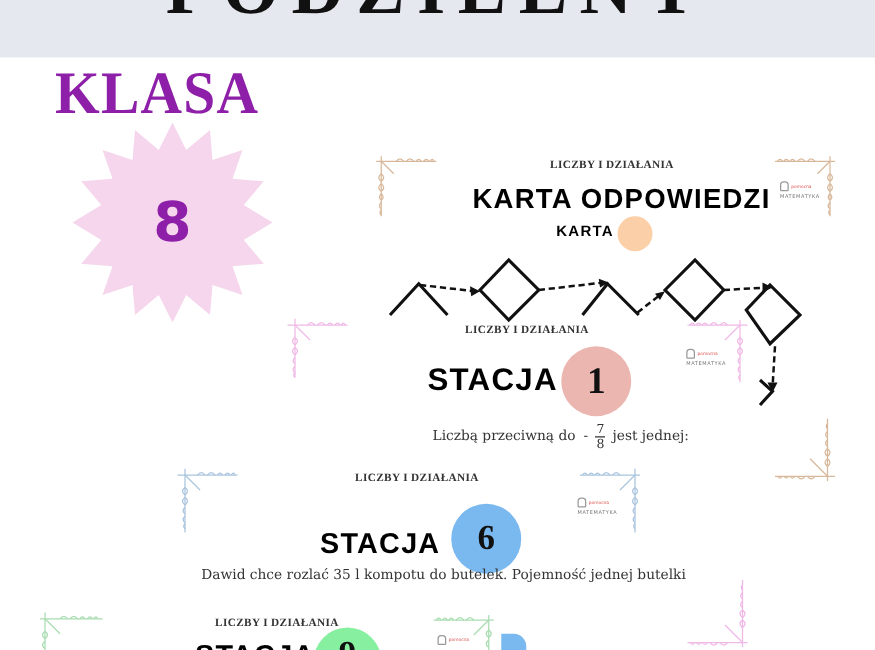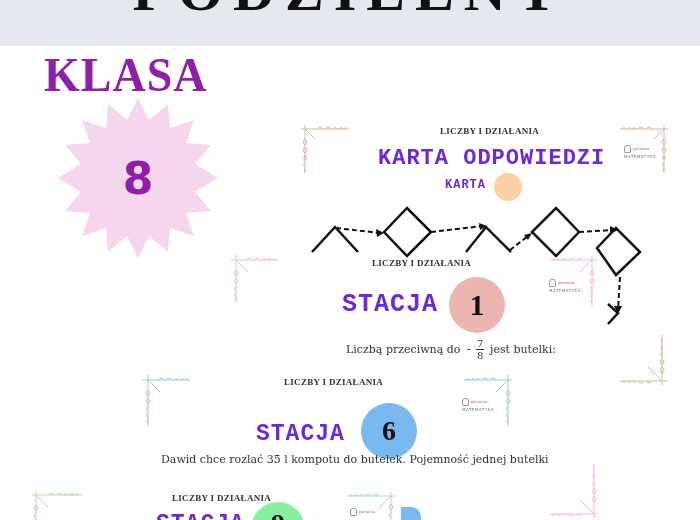--- a/index.html
+++ b/index.html
@@ -12,21 +12,21 @@
 
   .klasa { position: absolute; left: 44px; top: 52px; font-family: "Liberation Serif", serif; font-weight: bold;
     font-size: 46px; color: #8e1fa8; letter-spacing: 1px; line-height: 1; transform: scaleY(1.05); }
 
   .star { position: absolute; left: 58px; top: 98px; width: 160px; height: 160px; }
   .star svg { width: 160px; height: 160px; }
   .star-num { position: absolute; left: 0; top: 0; width: 160px; height: 160px; display: flex; align-items: center; justify-content: center;
     font-family: "DejaVu Sans", sans-serif; font-weight: bold; font-size: 44px; color: #8e1fa8; }
 
   .card-header { position: absolute; font-family: "Liberation Serif", serif; font-size: 9px; color: #333; font-weight: bold; letter-spacing: 0.3px; text-align: center; }
-  .big-title { position: absolute; font-family: Liberation Mono, monospace; font-weight: bold; color: #6d28d9; letter-spacing: 1px; }
+  .big-title { position: absolute; font-family: Liberation Sans, sans-serif; font-weight: bold; color: #000000; letter-spacing: 1px; }
   .circle { position: absolute; border-radius: 50%; display: flex; align-items: center; justify-content: center;
     font-family: "Liberation Serif", serif; font-weight: bold; color: #111; }
   .question { position: absolute; font-family: "DejaVu Serif", serif; font-size: 11px; color: #333; white-space: nowrap; }
 
   .frac { display: inline-flex; flex-direction: column; align-items: center; vertical-align: middle; font-size: 10px; line-height: 11px; margin: 0 2px; }
   .frac .num { border-bottom: 1px solid #333; padding: 0 1px; }
 
   .corner { position: absolute; }
   .logo { position: absolute; font-family: "DejaVu Sans", sans-serif; font-size: 4px; color: #777; text-align: left; }
   .logo .ico { display: inline-block; width: 7px; height: 8px; border: 1px solid #999; border-radius: 3px 3px 1px 1px; vertical-align: middle; }
@@ -143,21 +143,21 @@
 <div class="big-title" style="left:342px;top:290px;font-size:25px">STACJA</div>
 <div class="circle" style="left:449px;top:277px;width:56px;height:56px;background:#ebb6b0;font-size:30px">1</div>
 
 <div class="question" style="left:346px;top:338px">
   <span>Liczbą przeciwną do</span>
   <span style="margin-left:3px">-</span>
   <span class="frac">
     <span class="num">7</span>
     <span class="den">8</span>
   </span>
-  <span>jest butelki:</span>
+  <span>jest jednej:</span>
 </div>
 
 <svg class="corner" style="left:618px;top:333px" width="56" height="52">
   <g stroke="#d8b89a" fill="none" stroke-width="1">
     <line x1="2" y1="48" x2="50" y2="48"></line>
       <line x1="44" y1="2" x2="44" y2="52"></line>
     <path d="M4 48 q2 3 4 0 M9 48 q2 3 4 0 M14 48 q2 3 4 0 M20 48 q3 4 6 0 M28 48 q3 4 6 0"></path>
     <path d="M44 6 q-2 2 0 4 M44 12 q-3 3 0 5 M44 19 q-3 3 0 5 M44 26 q-4 3 0 6 M44 34 q-4 3 0 6"></path>
     <path d="M44 26 q4 3 0 6 M44 34 q4 3 0 6"></path>
     <line x1="44" y1="48" x2="30" y2="34"></line>

